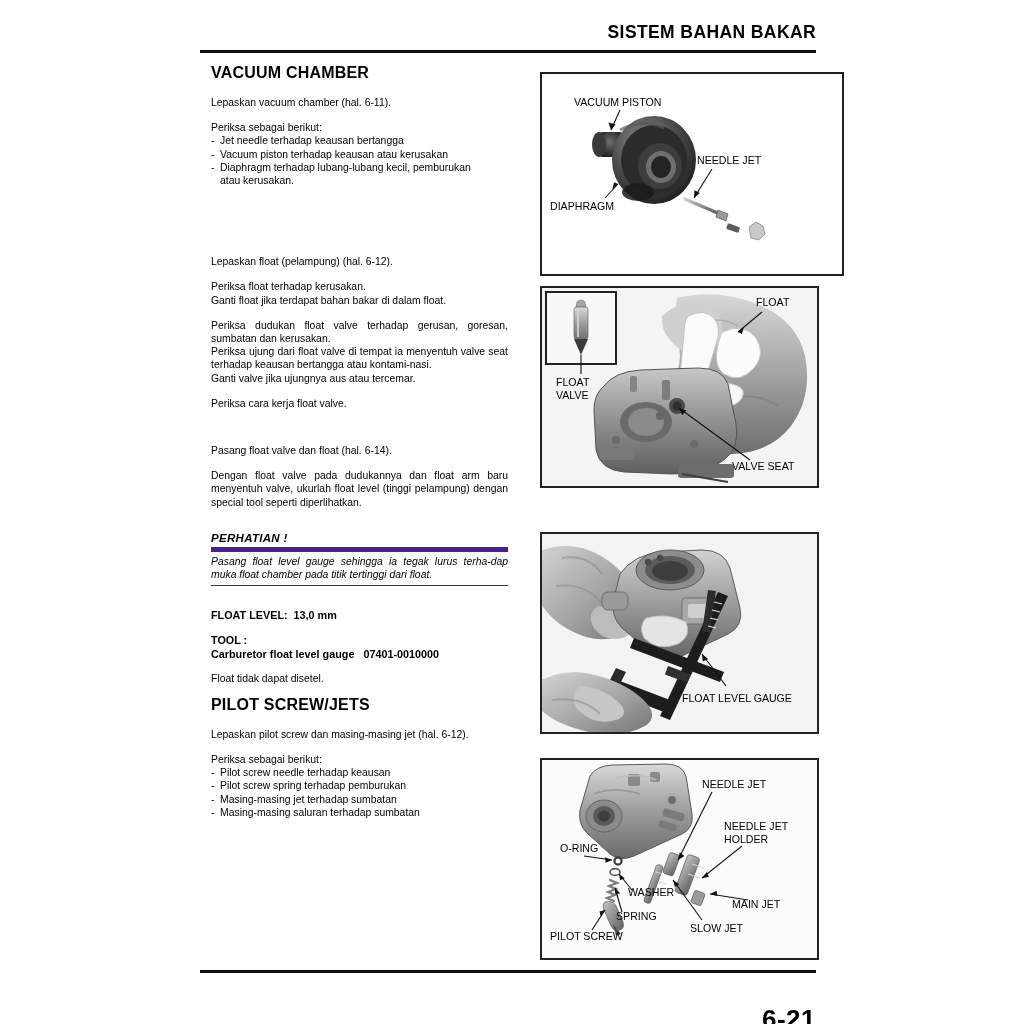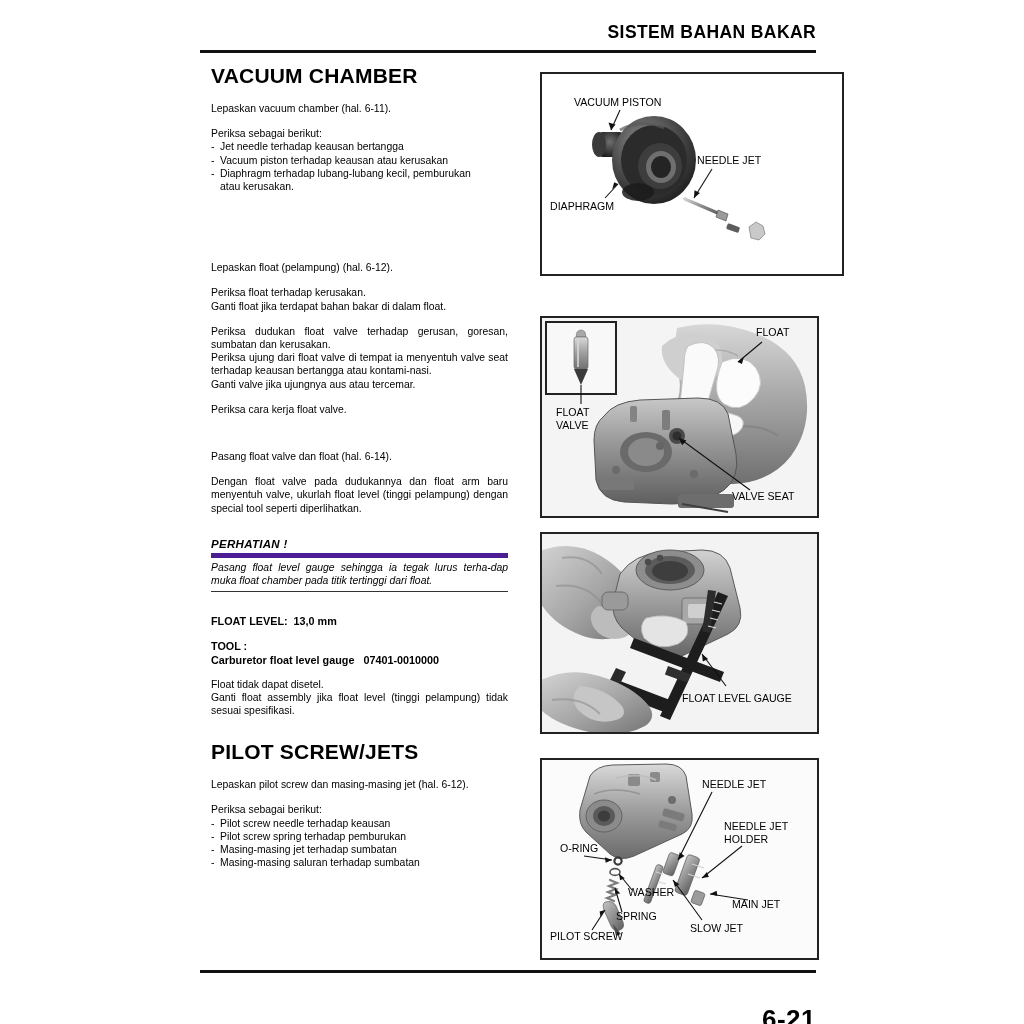--- a/index.html
+++ b/index.html
@@ -49,21 +49,21 @@
   }
 
   
   #text-column {
     position: absolute;
     left: 211px;
     top: 64px;
     width: 297px;
   }
   .sec-title {
-    font-size: 21px;
+    font-size: 16px;
     font-weight: bold;
     letter-spacing: 0.2px;
     margin: 0 0 14px 0;
   }
   .para {
     font-size: 10.4px;
     line-height: 13.2px;
     margin: 0 0 12px 0;
   }
   .para.justify { text-align: justify; }
@@ -187,21 +187,20 @@
   <div class="spacer-sm"></div>
 
   <div class="spec-line">TOOL :</div>
   <div class="spec-line">
     <span>Carburetor float level gauge</span>&nbsp;&nbsp;&nbsp;<span>07401-0010000</span>
   </div>
 
   <div class="spacer-sm"></div>
 
   <p class="para tight">Float tidak dapat disetel.</p>
-  <p class="para justify">Ganti float assembly jika float level (tinggi pelampung) tidak sesuai spesifikasi.</p>
 
   <div class="spacer-sm"></div>
 
   <h2 class="sec-title">PILOT SCREW/JETS</h2>
   <p class="para">Lepaskan pilot screw dan masing-masing jet (hal. 6-12).</p>
   <p class="para tight">Periksa sebagai berikut:</p>
   <div class="bullets">
     <div class="bullet-row">
       <span class="dash">-</span>
       <span class="btext">Pilot screw needle terhadap keausan</span>
@@ -268,21 +267,21 @@
       <line x1="170" y1="95" x2="152" y2="124"></line>
       <polygon points="152,124 152.5,116.2 157.9,119.1" fill="#111" stroke="none"></polygon>
     </g>
 
     <text x="32" y="32" font-family="Liberation Sans, sans-serif" font-size="10.6" fill="#000">VACUUM PISTON</text>
     <text x="8" y="136" font-family="Liberation Sans, sans-serif" font-size="10.6" fill="#000">DIAPHRAGM</text>
     <text x="155" y="90" font-family="Liberation Sans, sans-serif" font-size="10.6" fill="#000">NEEDLE JET</text>
   </svg>
 </div>
 
-<div class="panel" style="left:540px; top:316px; width:275px; height:198px;">
+<div class="panel" style="left:540px; top:286px; width:275px; height:198px;">
   <svg class="panel-inner" viewBox="0 0 275 198" width="275" height="198">
     <defs>
       <linearGradient id="g-hand" x1="0" y1="0" x2="0" y2="1">
         <stop offset="0%" stop-color="#d7d7d7"></stop>
         <stop offset="45%" stop-color="#a8a8a8"></stop>
         <stop offset="100%" stop-color="#6e6e6e"></stop>
       </linearGradient>
       <linearGradient id="g-carb" x1="0" y1="0" x2="0" y2="1">
         <stop offset="0%" stop-color="#c8c8c8"></stop>
         <stop offset="40%" stop-color="#9b9b9b"></stop>

